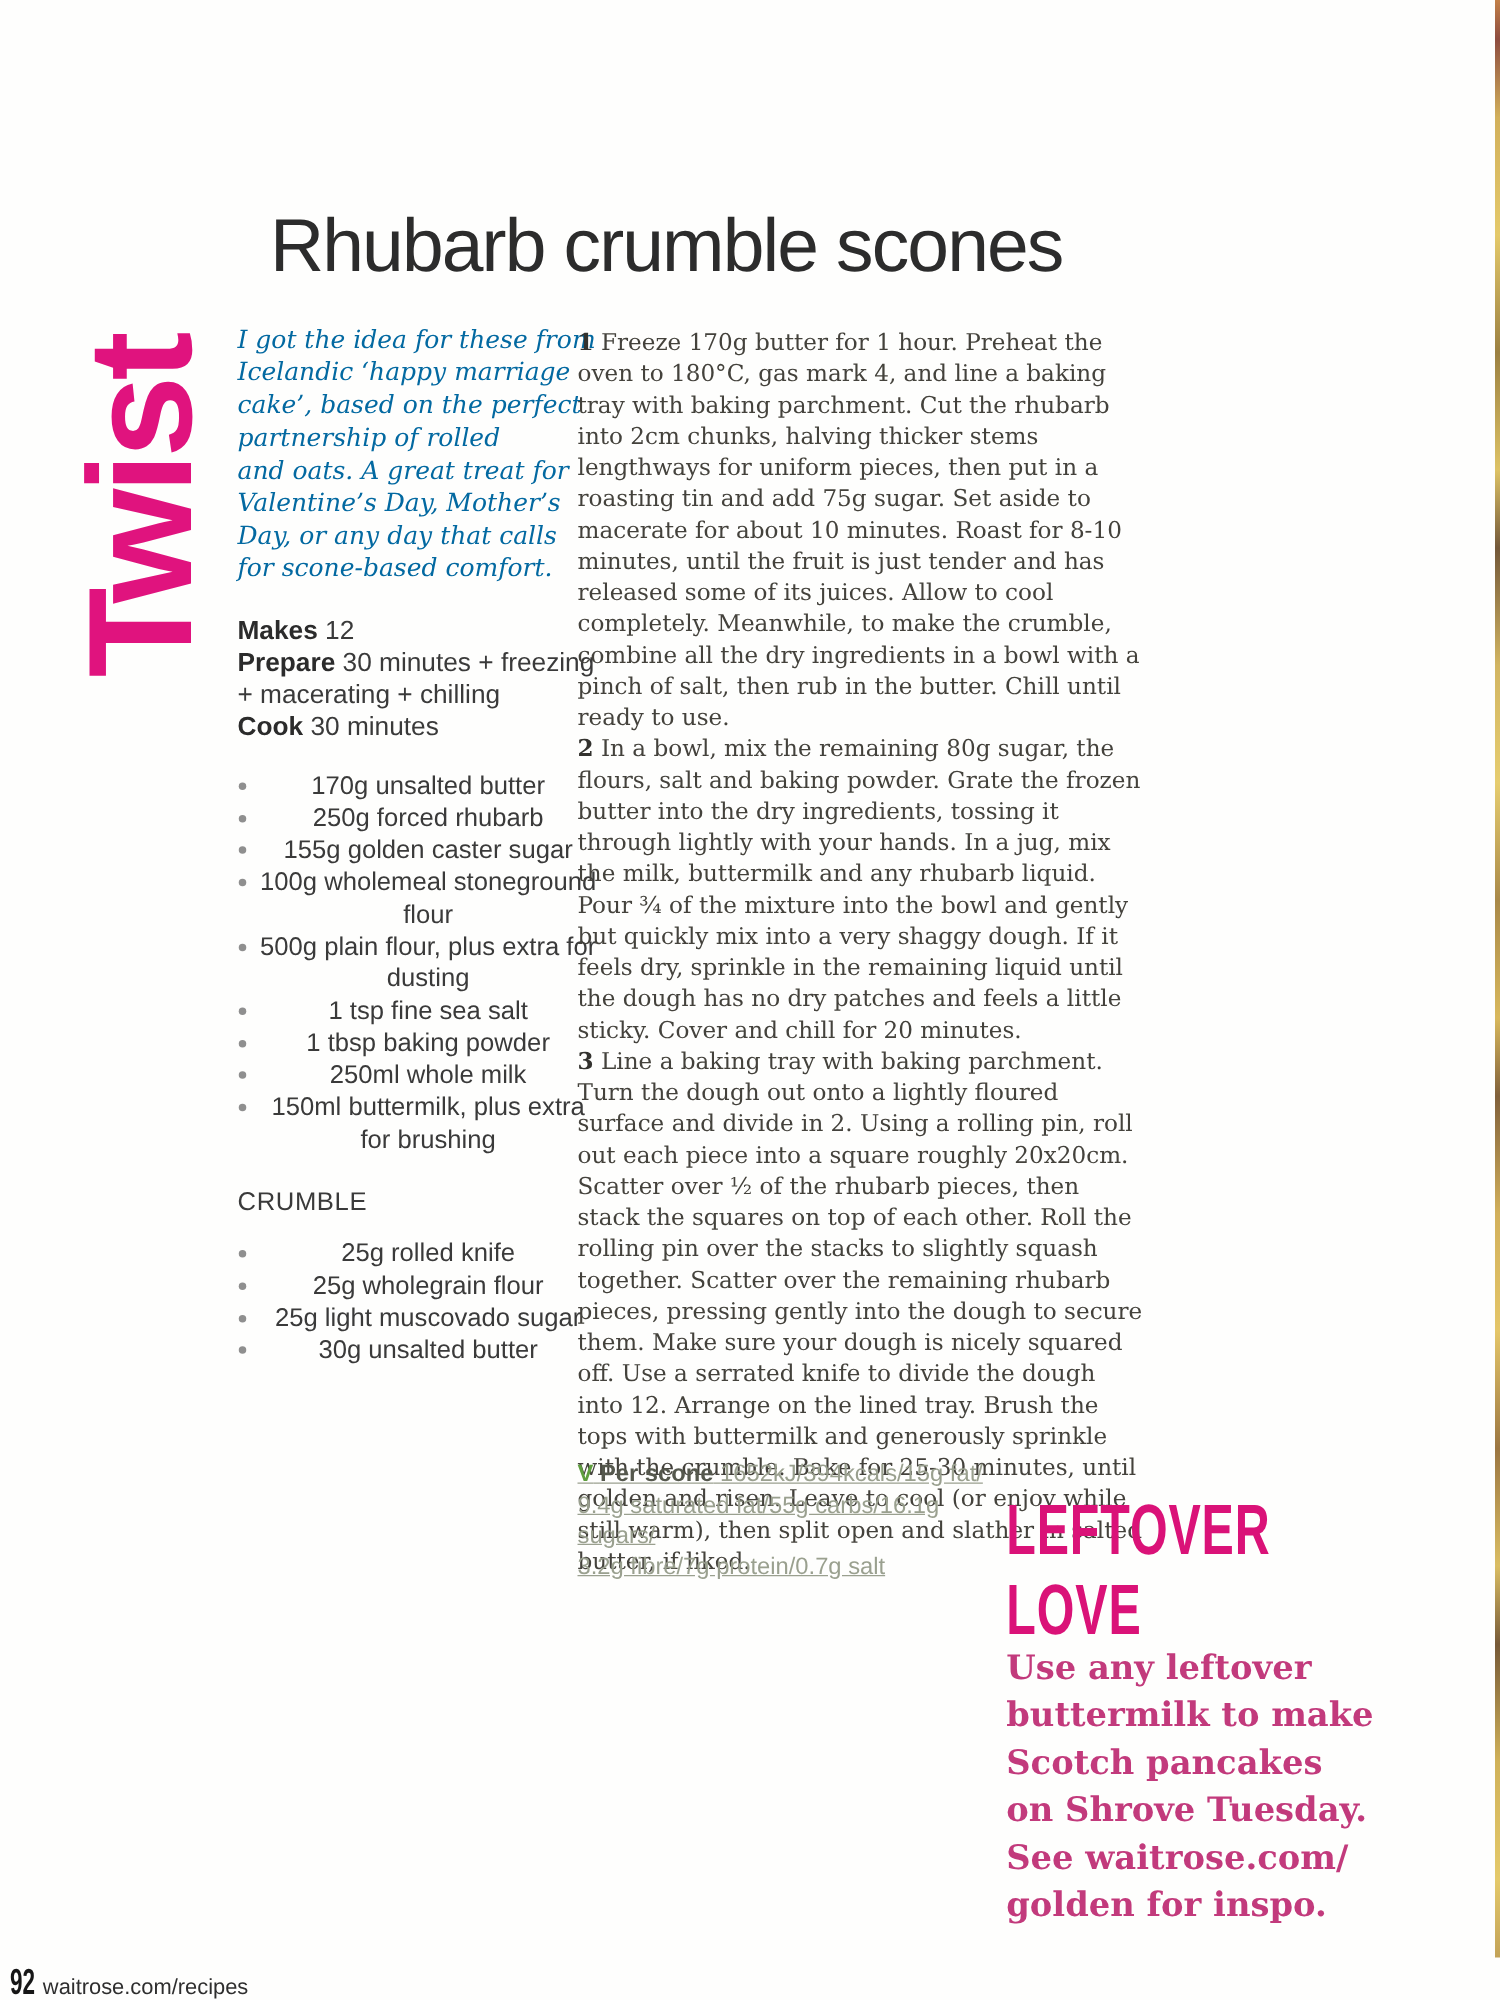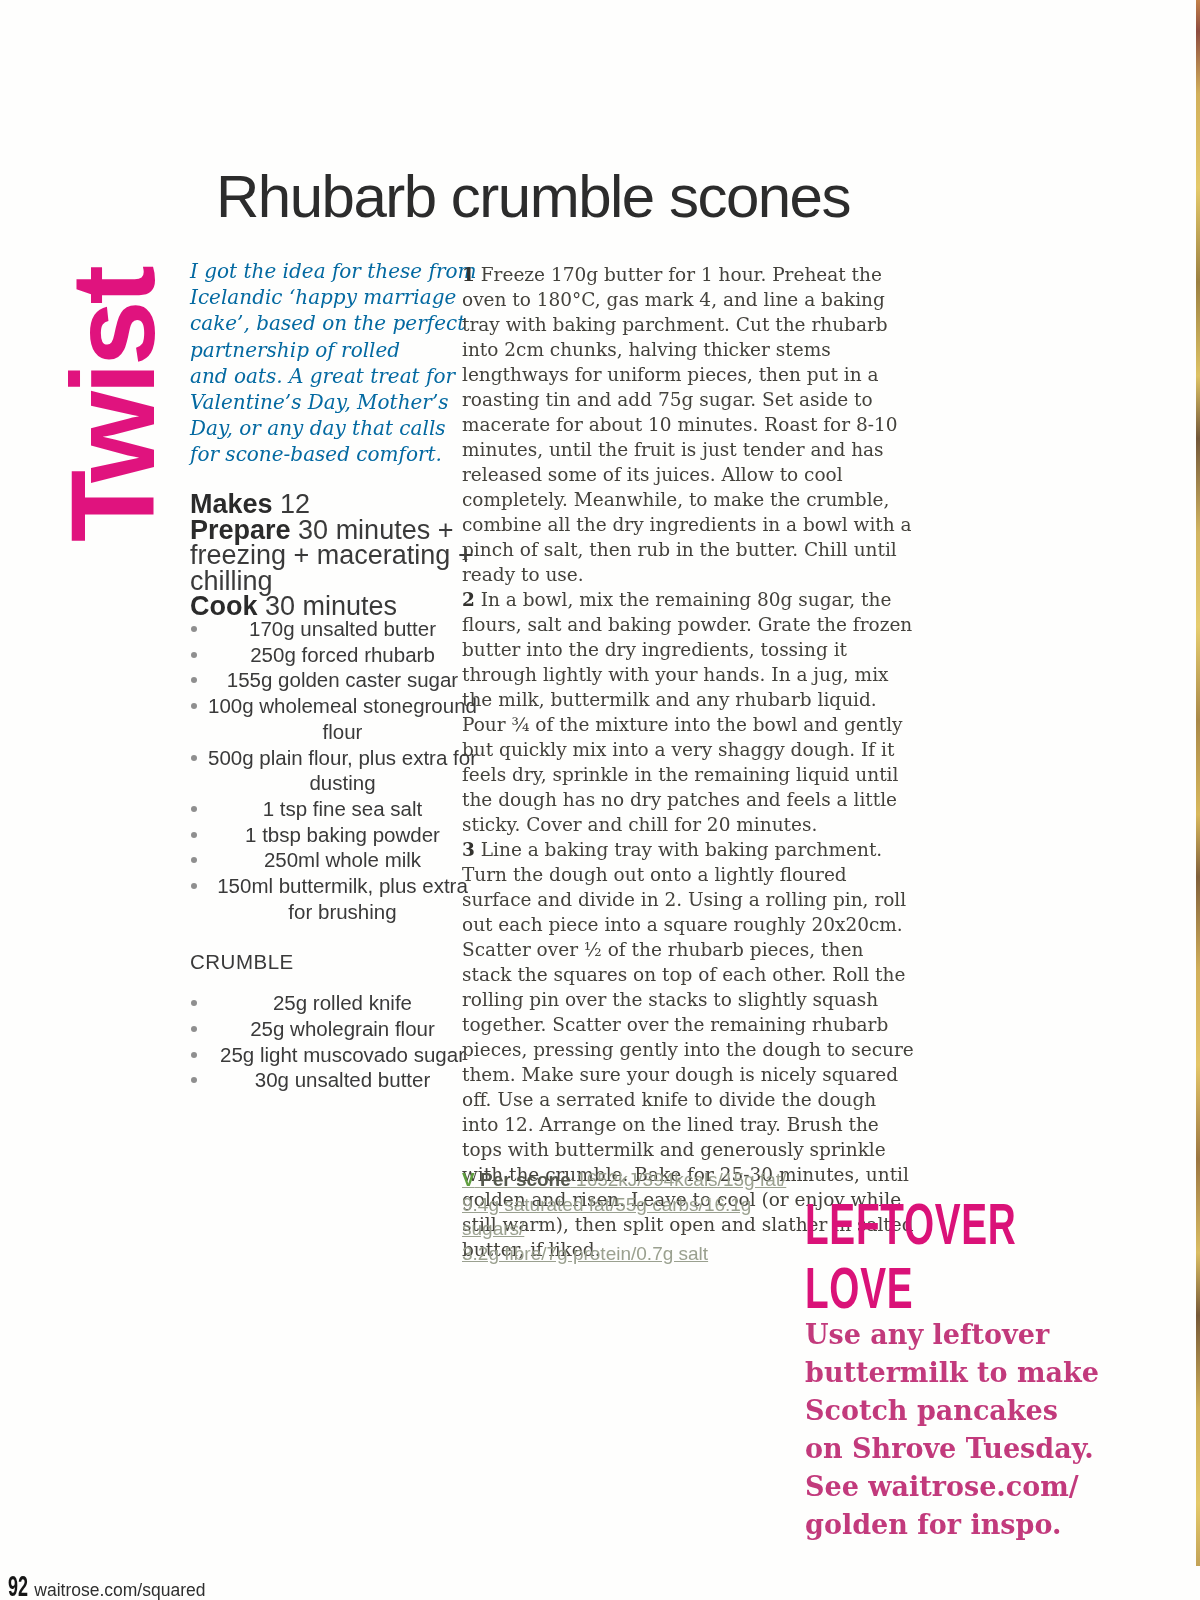--- a/index.html
+++ b/index.html
@@ -24,21 +24,21 @@
   
   .intro{
     position:absolute;left:190px;top:258px;width:300px;
     font-family:"DejaVu Serif","Liberation Serif",serif;font-style:italic;
     font-size:20px;line-height:26.2px;color:#0369a1;
   }
   .intro span{display:block;}
   
   .meta{
     position:absolute;left:190px;top:492px;width:295px;
-    font-size:27px;line-height:25.6px;color:#3a3a3a;
+    font-size:21px;line-height:25.6px;color:#3a3a3a;
   }
   .meta b{color:#2b2b2b;font-weight:700;}
   
   .ingredients{
     position:absolute;left:190px;top:616px;width:288px;
     font-size:20.5px;line-height:25.7px;color:#3a3a3a;
   }
   .ingredients ul{list-style:none;margin:0;padding:0;}
   .ingredients li{position:relative;padding-left:17px;text-align:center;}
   .ingredients li::before{
@@ -164,16 +164,16 @@
   <span>Use any leftover</span>
   <span>buttermilk to make</span>
   <span>Scotch pancakes</span>
   <span>on Shrove Tuesday.</span>
   <span>See waitrose.com/</span>
   <span>golden for inspo.</span>
 </div>
 
 <div class="footer">
   <span class="page-num">92</span>
-  <span class="site-url">waitrose.com/squared</span>
+  <span class="site-url">waitrose.com/recipes</span>
 </div>
 
 <div class="edge-strip"></div>
 
 </body></html>

